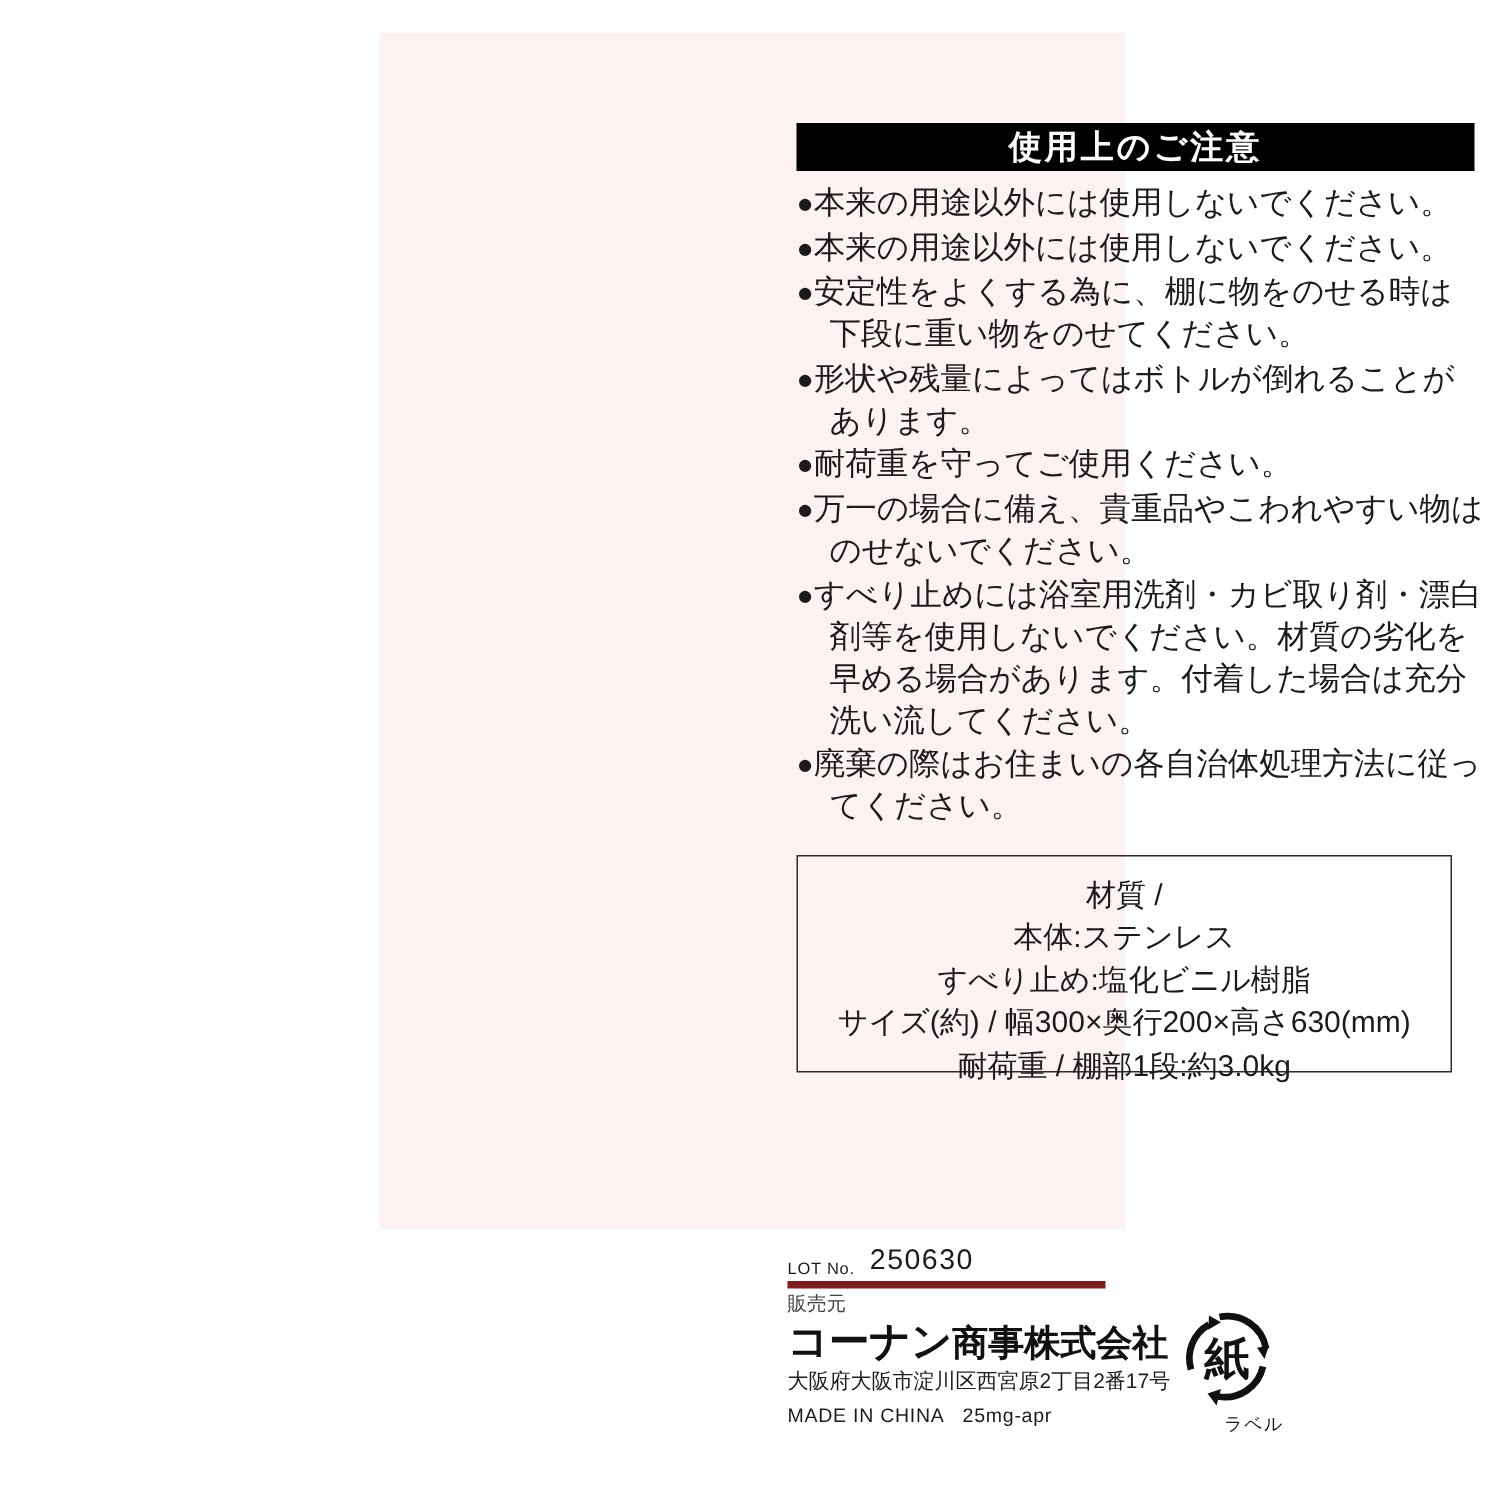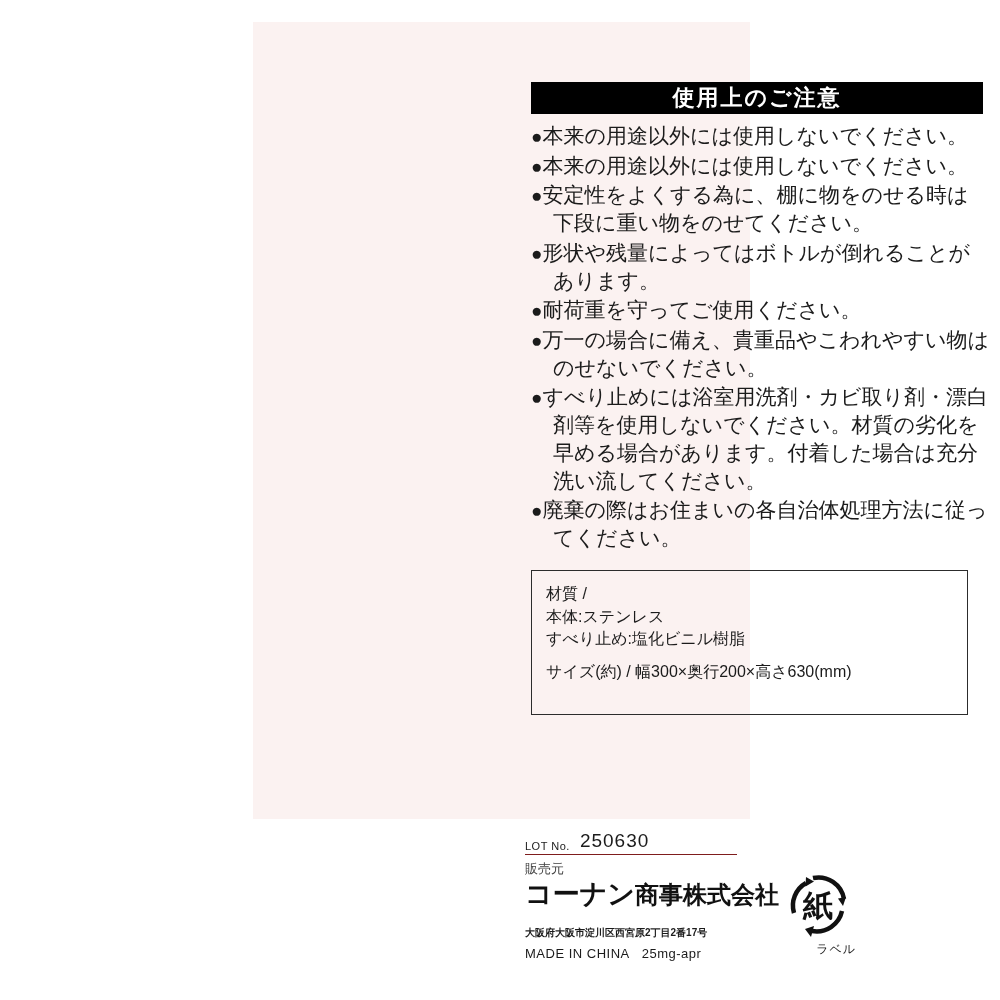--- a/index.html
+++ b/index.html
@@ -75,38 +75,39 @@
     left: 278px;
     top: 548px;
     width: 437px;
     height: 145px;
     border: 1px solid #2c2c2c;
     box-sizing: border-box;
     padding: 12px 14px 0 14px;
   }
 
   .spec-line {
-    font-size: 16px;
+    font-size: 20px;
     line-height: 1.42;
     color: #1b1b1b;
+    text-align: center;
   }
 
   .spec-line.gap {
-    margin-top: 10px;
+    margin-top: 0;
   }
 
   
   .lot-row {
     position: absolute;
     left: 272px;
     top: 808px;
     width: 212px;
     display: flex;
     align-items: flex-end;
-    border-bottom: 1px solid #7f1d1d;
+    border-bottom: 5px solid #7f1d1d;
     padding-bottom: 2px;
   }
 
   .lot-label {
     font-size: 11px;
     color: #1b1b1b;
     letter-spacing: 0.5px;
     margin-right: 10px;
   }
 
@@ -136,25 +137,24 @@
     font-weight: bold;
     letter-spacing: 0px;
     line-height: 1.15;
   }
 
   .seller-name .brand {
     font-size: 27px;
   }
 
   .seller-address {
-    font-size: 10px;
-    color: #1b1b1b;
-    margin-top: 16px;
+    font-size: 14px;
+    color: #1b1b1b;
+    margin-top: 2px;
     letter-spacing: 0px;
-    font-weight: bold;
   }
 
   .made-in {
     font-size: 13px;
     color: #1b1b1b;
     margin-top: 6px;
     letter-spacing: 0.5px;
   }
 
   .made-in .code {
@@ -205,20 +205,21 @@
       <div class="notice-item"><span class="bullet">●</span><span>万一の場合に備え、貴重品やこわれやすい物はのせないでください。</span></div>
       <div class="notice-item"><span class="bullet">●</span><span>すべり止めには浴室用洗剤・カビ取り剤・漂白剤等を使用しないでください。材質の劣化を早める場合があります。付着した場合は充分洗い流してください。</span></div>
       <div class="notice-item"><span class="bullet">●</span><span>廃棄の際はお住まいの各自治体処理方法に従ってください。</span></div>
     </div>
 
     <div class="spec-box">
       <div class="spec-line">材質 /</div>
       <div class="spec-line">本体:ステンレス</div>
       <div class="spec-line">すべり止め:塩化ビニル樹脂</div>
       <div class="spec-line gap">サイズ(約) / 幅300×奥行200×高さ630(mm)</div>
+      <div class="spec-line gap">耐荷重 / 棚部1段:約3.0kg</div>
     </div>
 
     <div class="lot-row">
       <span class="lot-label">LOT No.</span>
       <span class="lot-value">250630</span>
     </div>
 
     <div class="seller-block">
       <div class="seller-label">販売元</div>
       <div class="seller-name"><span class="brand">コーナン</span><span>商事株式会社</span></div>

